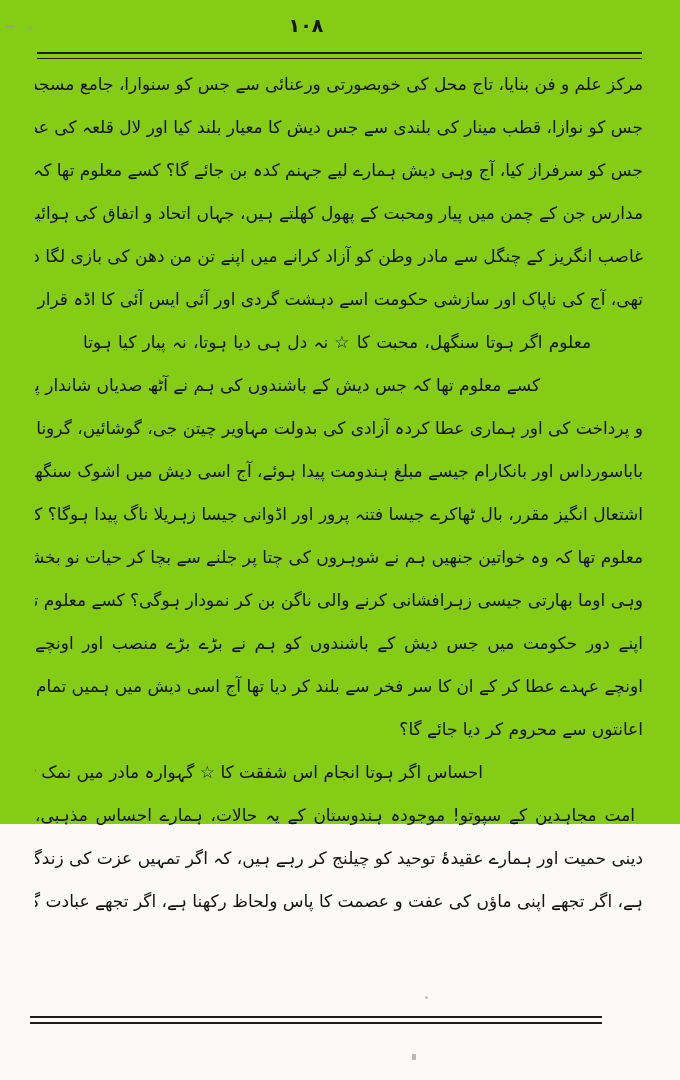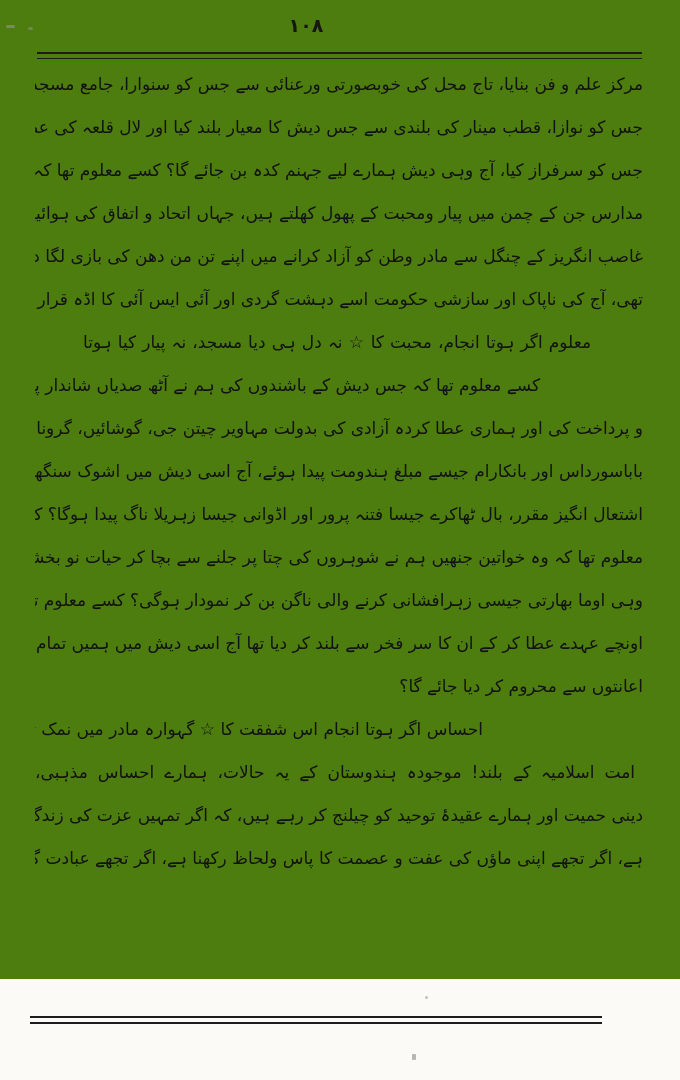--- a/index.html
+++ b/index.html
@@ -7,22 +7,22 @@
     padding: 0;
     width: 680px;
     height: 1080px;
     background: #fbfaf7;
     font-family: "DejaVu Sans", sans-serif;
     overflow: hidden;
   }
   .scan-page {
     position: relative;
     width: 680px;
-    height: 979px;
-    background: #4d7c0f;
+    height: 824px;
+    background: #84cc16;
     color: #141414;
   }
   .page-number {
     position: absolute;
     top: 14px;
     left: 270px;
     width: 72px;
     text-align: center;
     font-size: 19px;
     font-weight: bold;
@@ -93,31 +93,32 @@
 
   <div class="rule rule-top"></div>
 
   <div class="text-block">
     <div class="line">مرکز علم و فن بنایا، تاج محل کی خوبصورتی ورعنائی سے جس کو سنوارا، جامع مسجد کی پاکیزگی سے</div>
     <div class="line">جس کو نوازا، قطب مینار کی بلندی سے جس دیش کا معیار بلند کیا اور لال قلعہ کی عظمتوں سے</div>
     <div class="line">جس کو سرفراز کیا، آج وہی دیش ہمارے لیے جہنم کدہ بن جائے گا؟ کسے معلوم تھا کہ وہ</div>
     <div class="line">مدارس جن کے چمن میں پیار ومحبت کے پھول کھلتے ہیں، جہاں اتحاد و اتفاق کی ہوائیں چلتی</div>
     <div class="line">غاصب انگریز کے چنگل سے مادر وطن کو آزاد کرانے میں اپنے تن من دھن کی بازی لگا دی</div>
     <div class="line">تھی، آج کی ناپاک اور سازشی حکومت اسے دہشت گردی اور آئی ایس آئی کا اڈہ قرار دیکر</div>
-    <div class="line verse-1">معلوم اگر ہوتا انجام، محبت کا ☆ نہ دل ہی دیا مسجد، نہ پیار کیا ہوتا</div>
+    <div class="line verse-1">معلوم اگر ہوتا سنگھل، محبت کا ☆ نہ دل ہی دیا ہوتا، نہ پیار کیا ہوتا</div>
     <div class="line indent-para">کسے معلوم تھا کہ جس دیش کے باشندوں کی ہم نے آٹھ صدیاں شاندار پرورش</div>
     <div class="line">و پرداخت کی اور ہماری عطا کردہ آزادی کی بدولت مہاویر چیتن جی، گوشائیں، گرونانک</div>
     <div class="line">باباسورداس اور بانکارام جیسے مبلغ ہندومت پیدا ہوئے، آج اسی دیش میں اشوک سنگھل جیسا</div>
     <div class="line">اشتعال انگیز مقرر، بال ٹھاکرے جیسا فتنہ پرور اور اڈوانی جیسا زہریلا ناگ پیدا ہوگا؟ کسے</div>
     <div class="line">معلوم تھا کہ وہ خواتین جنھیں ہم نے شوہروں کی چتا پر جلنے سے بچا کر حیات نو بخشی تھی آج</div>
     <div class="line">وہی اوما بھارتی جیسی زہرافشانی کرنے والی ناگن بن کر نمودار ہوگی؟ کسے معلوم تھا کہ</div>
+    <div class="line">اپنے دور حکومت میں جس دیش کے باشندوں کو ہم نے بڑے بڑے منصب اور اونچے</div>
     <div class="line">اونچے عہدے عطا کر کے ان کا سر فخر سے بلند کر دیا تھا آج اسی دیش میں ہمیں تمام سرکاری</div>
     <div class="line short-end">اعانتوں سے محروم کر دیا جائے گا؟</div>
     <div class="line verse-2">احساس اگر ہوتا انجام اس شفقت کا ☆ گہوارہ مادر میں نمک تم کو چٹا دیتا</div>
-    <div class="line indent-small">امت اسلامیہ کے بلند! موجودہ ہندوستان کے یہ حالات، ہمارے احساس مذہبی،</div>
+    <div class="line indent-small">امت مجاہدین کے سپوتو! موجودہ ہندوستان کے یہ حالات، ہمارے احساس مذہبی،</div>
     <div class="line">دینی حمیت اور ہمارے عقیدۂ توحید کو چیلنج کر رہے ہیں، کہ اگر تمہیں عزت کی زندگی گذارنی</div>
     <div class="line">ہے، اگر تجھے اپنی ماؤں کی عفت و عصمت کا پاس ولحاظ رکھنا ہے، اگر تجھے عبادت گاہوں سے</div>
   </div>
 
   <div class="rule rule-bottom"></div>
 
   <div class="speck s1"></div>
   <div class="speck s2"></div>
   <div class="speck s3"></div>
   <div class="speck s4"></div>

